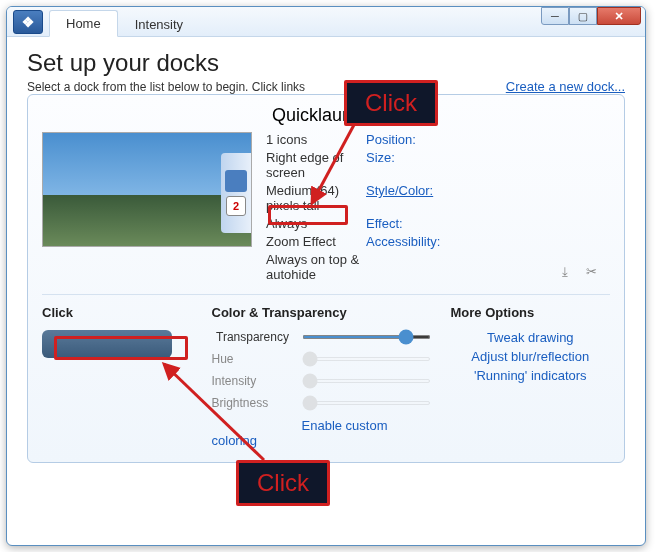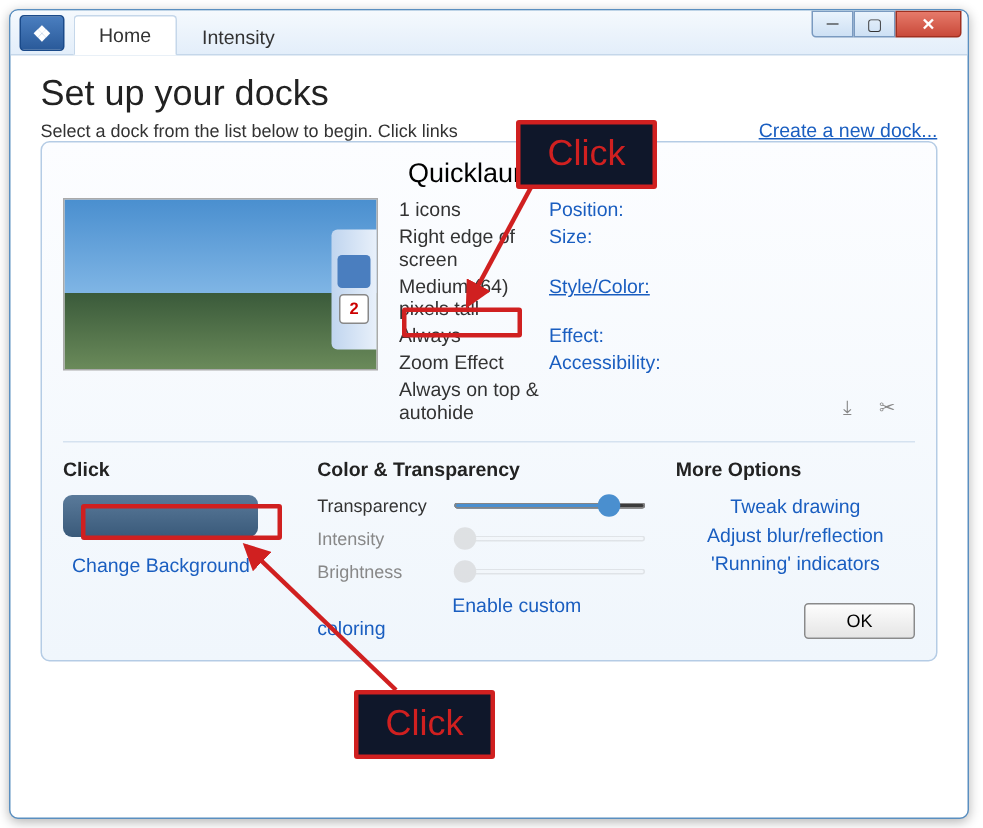--- a/index.html
+++ b/index.html
@@ -44,21 +44,21 @@
 .bottom-row { display: flex; gap: 20px; border-top: 1px solid #d5e2f0; padding-top: 10px; }
 .col { }
 .col-title { font-weight: bold; font-size: 13px; color: #222; margin-bottom: 10px; }
 .style-col { width: 150px; }
 .style-preview { width: 130px; height: 28px; background: linear-gradient(to bottom, #5a7a9a, #3a5a7a); border-radius: 6px; margin-bottom: 8px; }
 .change-bg { display: inline-block; color: #1a5ec0; font-size: 13px; padding: 3px 6px; cursor: pointer; }
 
 .ct-col { flex: 1; }
 .slider-row { display: flex; align-items: center; gap: 8px; margin-bottom: 8px; }
 .slider-label { width: 82px; font-size: 12px; color: #888; }
-.slider-label.enabled { color: #333; }
+.slider-label.enabled { color: #333; text-align: center; }
 input[type=range] { flex: 1; accent-color: #4a8fcf; height:4px;}
 input[type=range]:disabled { opacity: 0.5; }
 .enable-link { color: #1a5ec0; cursor: pointer; font-size: 13px; margin-left: 90px; }
 
 .more-col { width: 160px; position: relative; }
 .more-col .link { display: block; font-size: 13px; margin-bottom: 4px; text-align: center; }
 .ok-btn { position: absolute; bottom: 0; right: 0; width: 74px; height: 24px; background: linear-gradient(to bottom, #fdfdfd, #e5e5e5); border: 1px solid #8a8a8a; border-radius: 3px; font-size: 12px; cursor: pointer; }
 
 
 .callout { position: absolute; background: #0f172a; border: 3px solid #d02020; padding: 6px 18px; font-size: 24px; color: #d02020; font-weight: normal; z-index: 100; border-radius:2px;}
@@ -124,46 +124,48 @@
             <span class="small-icon">⤓</span>
             <span class="small-icon">✂</span>
           </div>
         </div>
       </div>
 
       <div class="bottom-row">
         <div class="col style-col">
           <div class="col-title">Click</div>
           <div class="style-preview"></div>
-          <span class="change-bg">Change Background</span>
         </div>
 
         <div class="col ct-col">
           <div class="col-title">Color &amp; Transparency</div>
           <div class="slider-row">
             <span class="slider-label enabled">Transparency</span>
             <input type="range" min="0" max="100" value="85" style="">
+          </div>
+          <div class="slider-row">
+            <span class="slider-label">Hue</span>
+            <input type="range" min="0" max="100" value="0" disabled="" style="">
           </div>
           <div class="slider-row">
             <span class="slider-label">Intensity</span>
             <input type="range" min="0" max="100" value="0" disabled="" style="">
           </div>
           <div class="slider-row">
             <span class="slider-label">Brightness</span>
             <input type="range" min="0" max="100" value="0" disabled="" style="">
           </div>
           <span class="enable-link">Enable custom coloring</span>
         </div>
 
         <div class="col more-col">
           <div class="col-title">More Options</div>
           <span class="link">Tweak drawing</span>
           <span class="link">Adjust blur/reflection</span>
           <span class="link">'Running' indicators</span>
-          <button class="ok-btn">OK</button>
         </div>
       </div>
     </div>
   </div>
 </div>
 
 <div class="callout" style="top:80px; left:344px;">Click</div>
 <div class="callout-box" style="top:205px; left:268px; width:80px; height:20px;"></div>
 <svg class="arrow-svg" style="top:118px; left:300px;" width="60" height="95">
   <defs>

